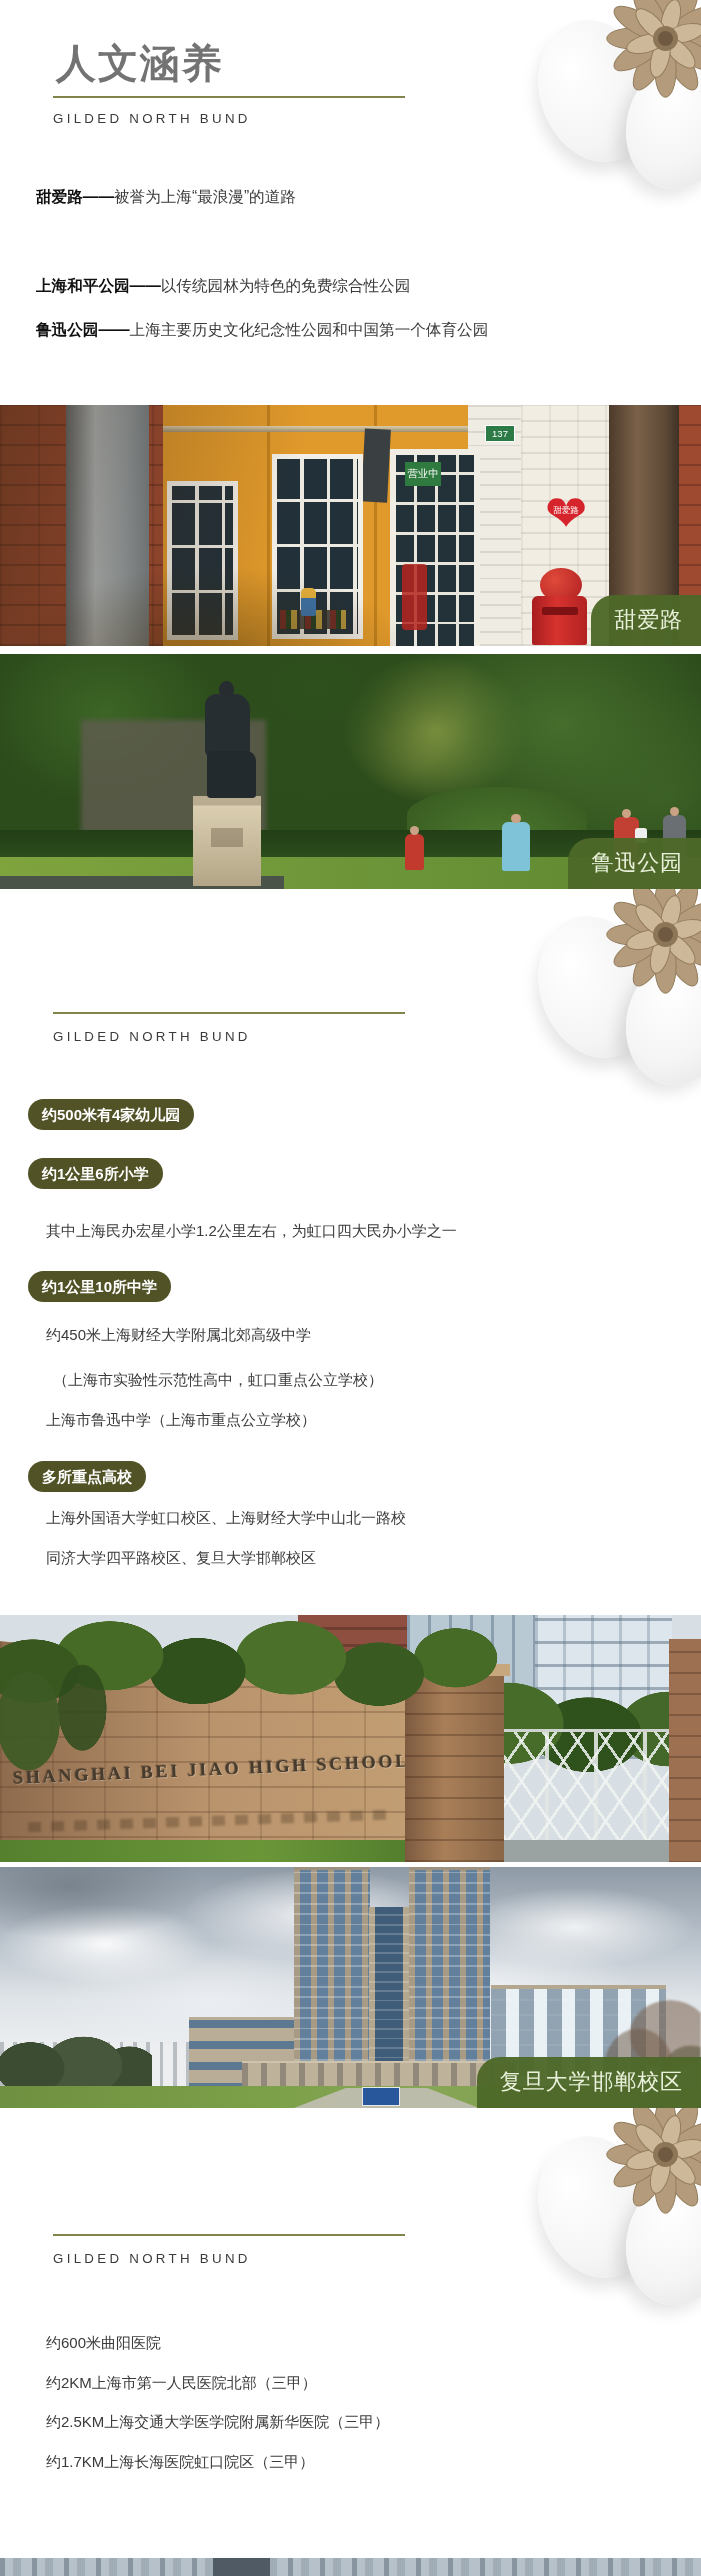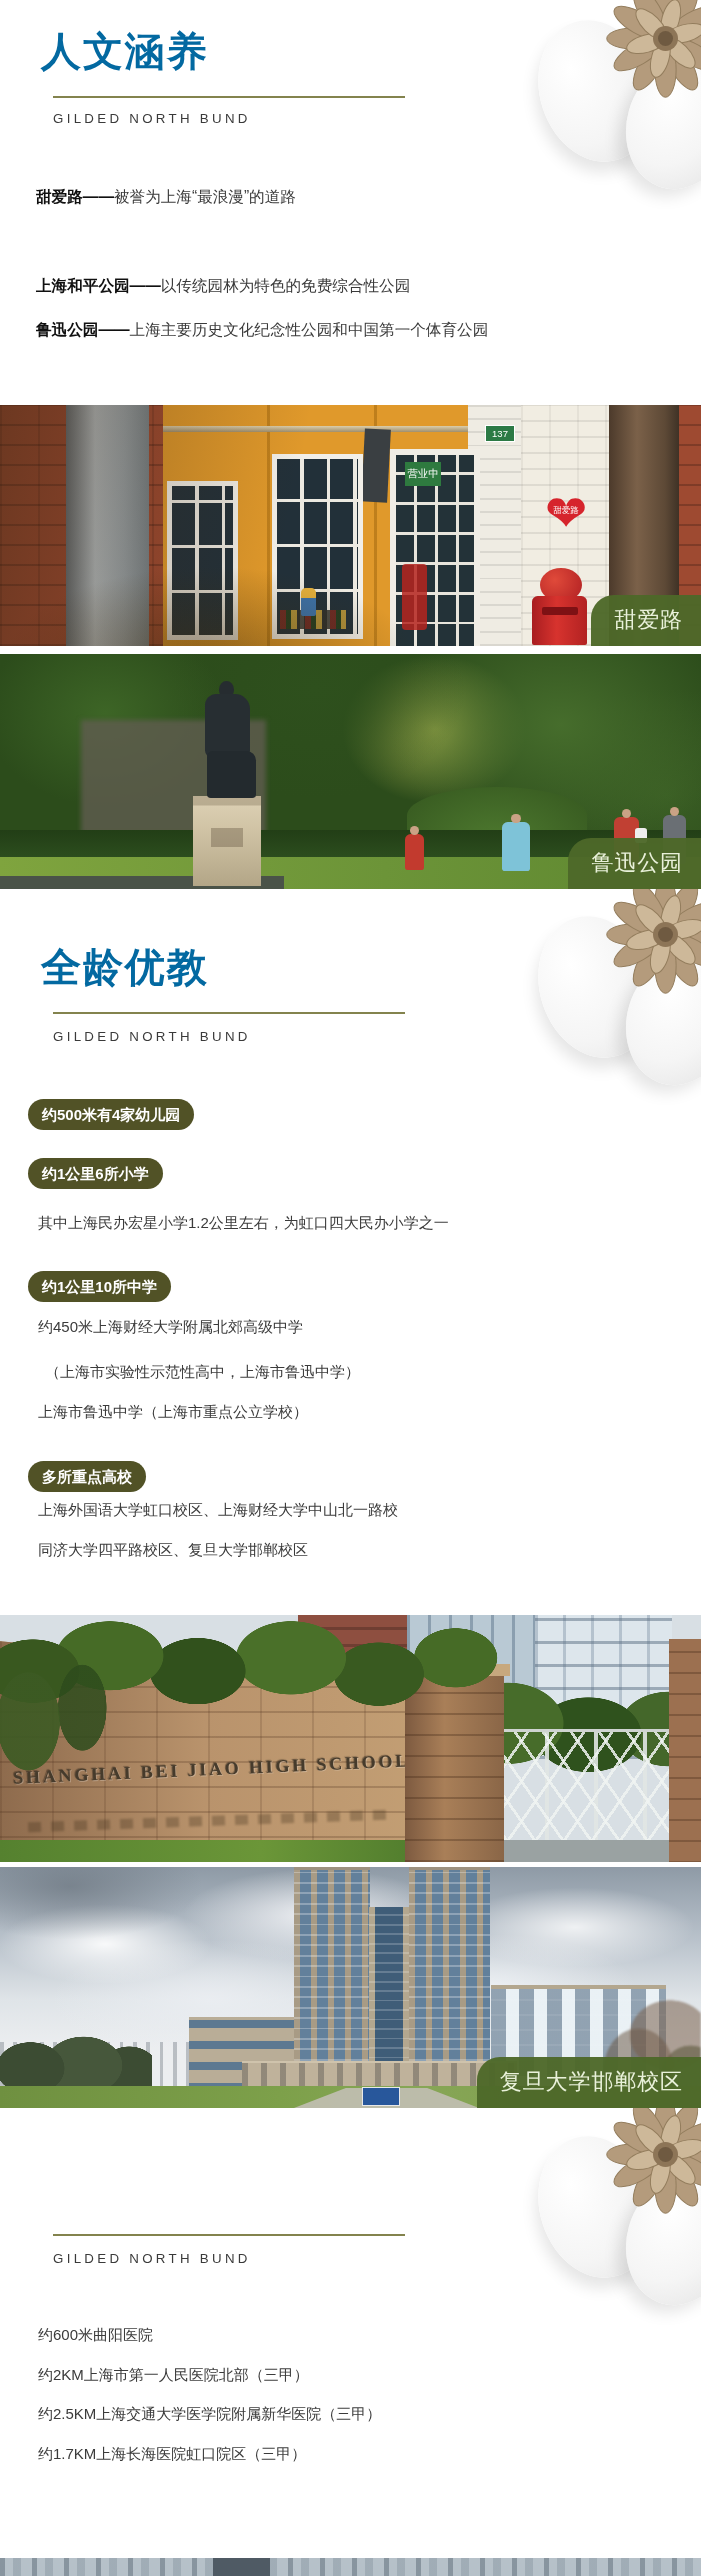--- a/index.html
+++ b/index.html
@@ -1,39 +1,39 @@
 <!DOCTYPE html>
 <html style="font-size:15px"><head>
 <meta charset="utf-8">
 <style>
   html,body{margin:0;padding:0;background:#fff;}
   .canvas{position:relative;width:701px;height:2576px;background:#ffffff;overflow:hidden;
           font-family:"Liberation Sans",sans-serif;}
 
   
-  .sec-title{position:absolute;left:40px;margin:1px;font-family:Liberation Serif, serif;
-             font-weight:700;font-size:40px;line-height:1.15;letter-spacing:1.9px;color:#0369a1;}
+  .sec-title{position:absolute;left:40px;margin:16px;font-family:Liberation Mono, monospace;
+             font-weight:700;font-size:40px;line-height:1.15;letter-spacing:1.9px;color:#737373;}
   .sec-rule{position:absolute;left:53px;width:352px;height:1.9px;background:#83834d;}
   .sec-sub{position:absolute;left:53px;font-size:13.3px;letter-spacing:3.3px;color:#3a3a3a;white-space:nowrap;}
 
   
   .ornament{position:absolute;right:0;width:171px;height:227px;pointer-events:none;}
   .petal{position:absolute;border-radius:50%;
          background:radial-gradient(ellipse at 35% 30%,#ffffff 0%,#f5f5f5 55%,#e2e2e2 100%);
          box-shadow:-5.7px 9.5px 15px rgba(0,0,0,.10);}
   .petal.a{width:112px;height:144px;right:49px;top:28px;transform:rotate(-18deg);}
   .petal.b{width:106px;height:131px;right:-32px;top:68px;transform:rotate(16deg);}
   .bloom{position:absolute;right:-26.5px;top:-15px;}
 
   
   .bullet{position:absolute;left:36px;margin:0;font-size:15.6px;color:#3a3a3a;white-space:nowrap;}
   .bullet b{color:#101010;font-weight:900;}
   .pill{position:absolute;left:28px;display:inline-block;background:#515226;color:#ffffff;
         font-weight:700;font-size:15px;line-height:1;padding:7.6px 14px 8.5px;border-radius:16px;white-space:nowrap;}
-  .edu-text,.hosp-text{position:absolute;left:38px;margin:0;font-size:15px;color:#3b3b3b;white-space:nowrap;}
+  .edu-text,.hosp-text{position:absolute;left:38px;margin:8px;font-size:15px;color:#3b3b3b;white-space:nowrap;}
 
   
   .photo{position:absolute;left:0;width:701px;overflow:hidden;}
   .photo *{position:absolute;}
   .photo-label{position:absolute;right:0;bottom:0;background:rgba(77,104,41,.96);color:#e9f1da;
                font-size:22px;letter-spacing:0.9px;padding:9.5px 18px 11.4px 23px;border-top-left-radius:23px;
                white-space:nowrap;z-index:30;}
 
   
   .ph1{top:405px;height:241px;background:#e0992b;}
@@ -353,30 +353,29 @@
     <div class="p2-head"></div>
     <div class="p2-body"></div>
     <div class="p2-legs"></div>
     <div class="p2-p red1"></div>
     <div class="p2-p blue"></div>
     <div class="p2-p red2"></div>
     <div class="p2-p gray"></div>
     <div class="photo-label">鲁迅公园</div>
   </div>
 
-  <h2 class="sec-title" style="top:944px">全龄优教</h2>
   <div class="sec-rule" style="top:1012px"></div>
   <div class="sec-sub" style="top:1029px">GILDED NORTH BUND</div>
 
   <span class="pill" style="top:1099px">约500米有4家幼儿园</span>
   <span class="pill" style="top:1158px">约1公里6所小学</span>
   <p class="edu-text" style="top:1214px">其中上海民办宏星小学1.2公里左右，为虹口四大民办小学之一</p>
   <span class="pill" style="top:1271px">约1公里10所中学</span>
   <p class="edu-text" style="top:1318px">约450米上海财经大学附属北郊高级中学</p>
-  <p class="edu-text" style="top:1363px;left:45px">（上海市实验性示范性高中，上海市鲁迅中学）</p>
+  <p class="edu-text" style="top:1363px;left:45px">（上海市实验性示范性高中，虹口重点公立学校）</p>
   <p class="edu-text" style="top:1403px">上海市鲁迅中学（上海市重点公立学校）</p>
   <span class="pill" style="top:1461px">多所重点高校</span>
   <p class="edu-text" style="top:1501px">上海外国语大学虹口校区、上海财经大学中山北一路校</p>
   <p class="edu-text" style="top:1541px">同济大学四平路校区、复旦大学邯郸校区</p>
 
   <div class="photo ph3">
     <div class="p3-red"></div>
     <div class="p3-glassmid"></div>
     <div class="p3-white"></div>
     <div class="p3-green"></div>

